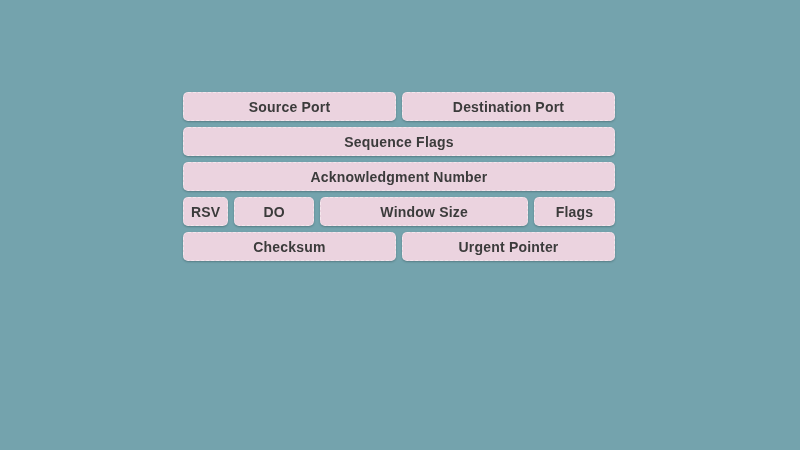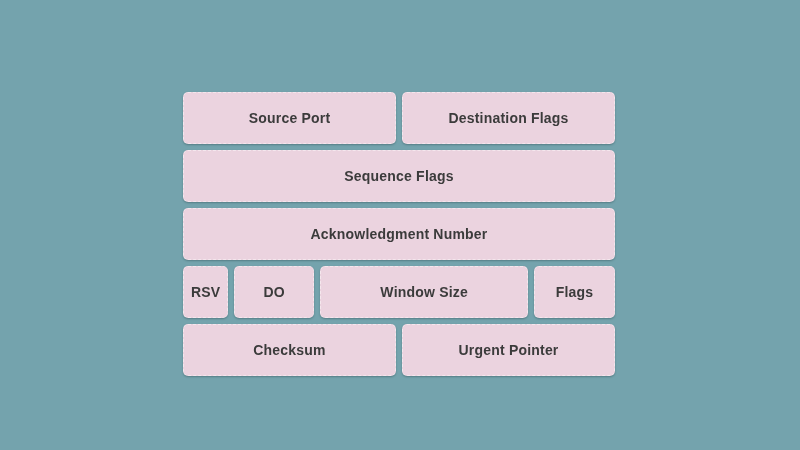--- a/index.html
+++ b/index.html
@@ -21,21 +21,21 @@
     left:183px;
     top:92px;
     width:432px;
     display:flex;
     flex-direction:column;
     gap:6px;
   }
   .row{
     display:flex;
     gap:6px;
-    height:52px;
+    height:29px;
   }
   .cell{
     background:var(--field);
     border:1px dashed rgba(255,255,255,0.45);
     border-radius:5px;
     box-shadow:0 1px 2px rgba(30,55,60,0.35);
     display:flex;
     align-items:center;
     justify-content:center;
     font-size:14px;
@@ -52,21 +52,21 @@
     border:1px dashed rgba(255,255,255,0.7);
   }
 </style>
 </head>
 <body>
 
 <div class="grid">
 
   <div class="row">
     <div class="cell" style="flex:1 0 0">Source Port</div>
-    <div class="cell" style="flex:1 0 0">Destination Flags</div>
+    <div class="cell" style="flex:1 0 0">Destination Port</div>
   </div>
 
   <div class="row">
     <div class="cell" style="flex:1 0 0">Sequence Flags</div>
   </div>
 
   <div class="row">
     <div class="cell" style="flex:1 0 0">Acknowledgment Number</div>
   </div>
 

